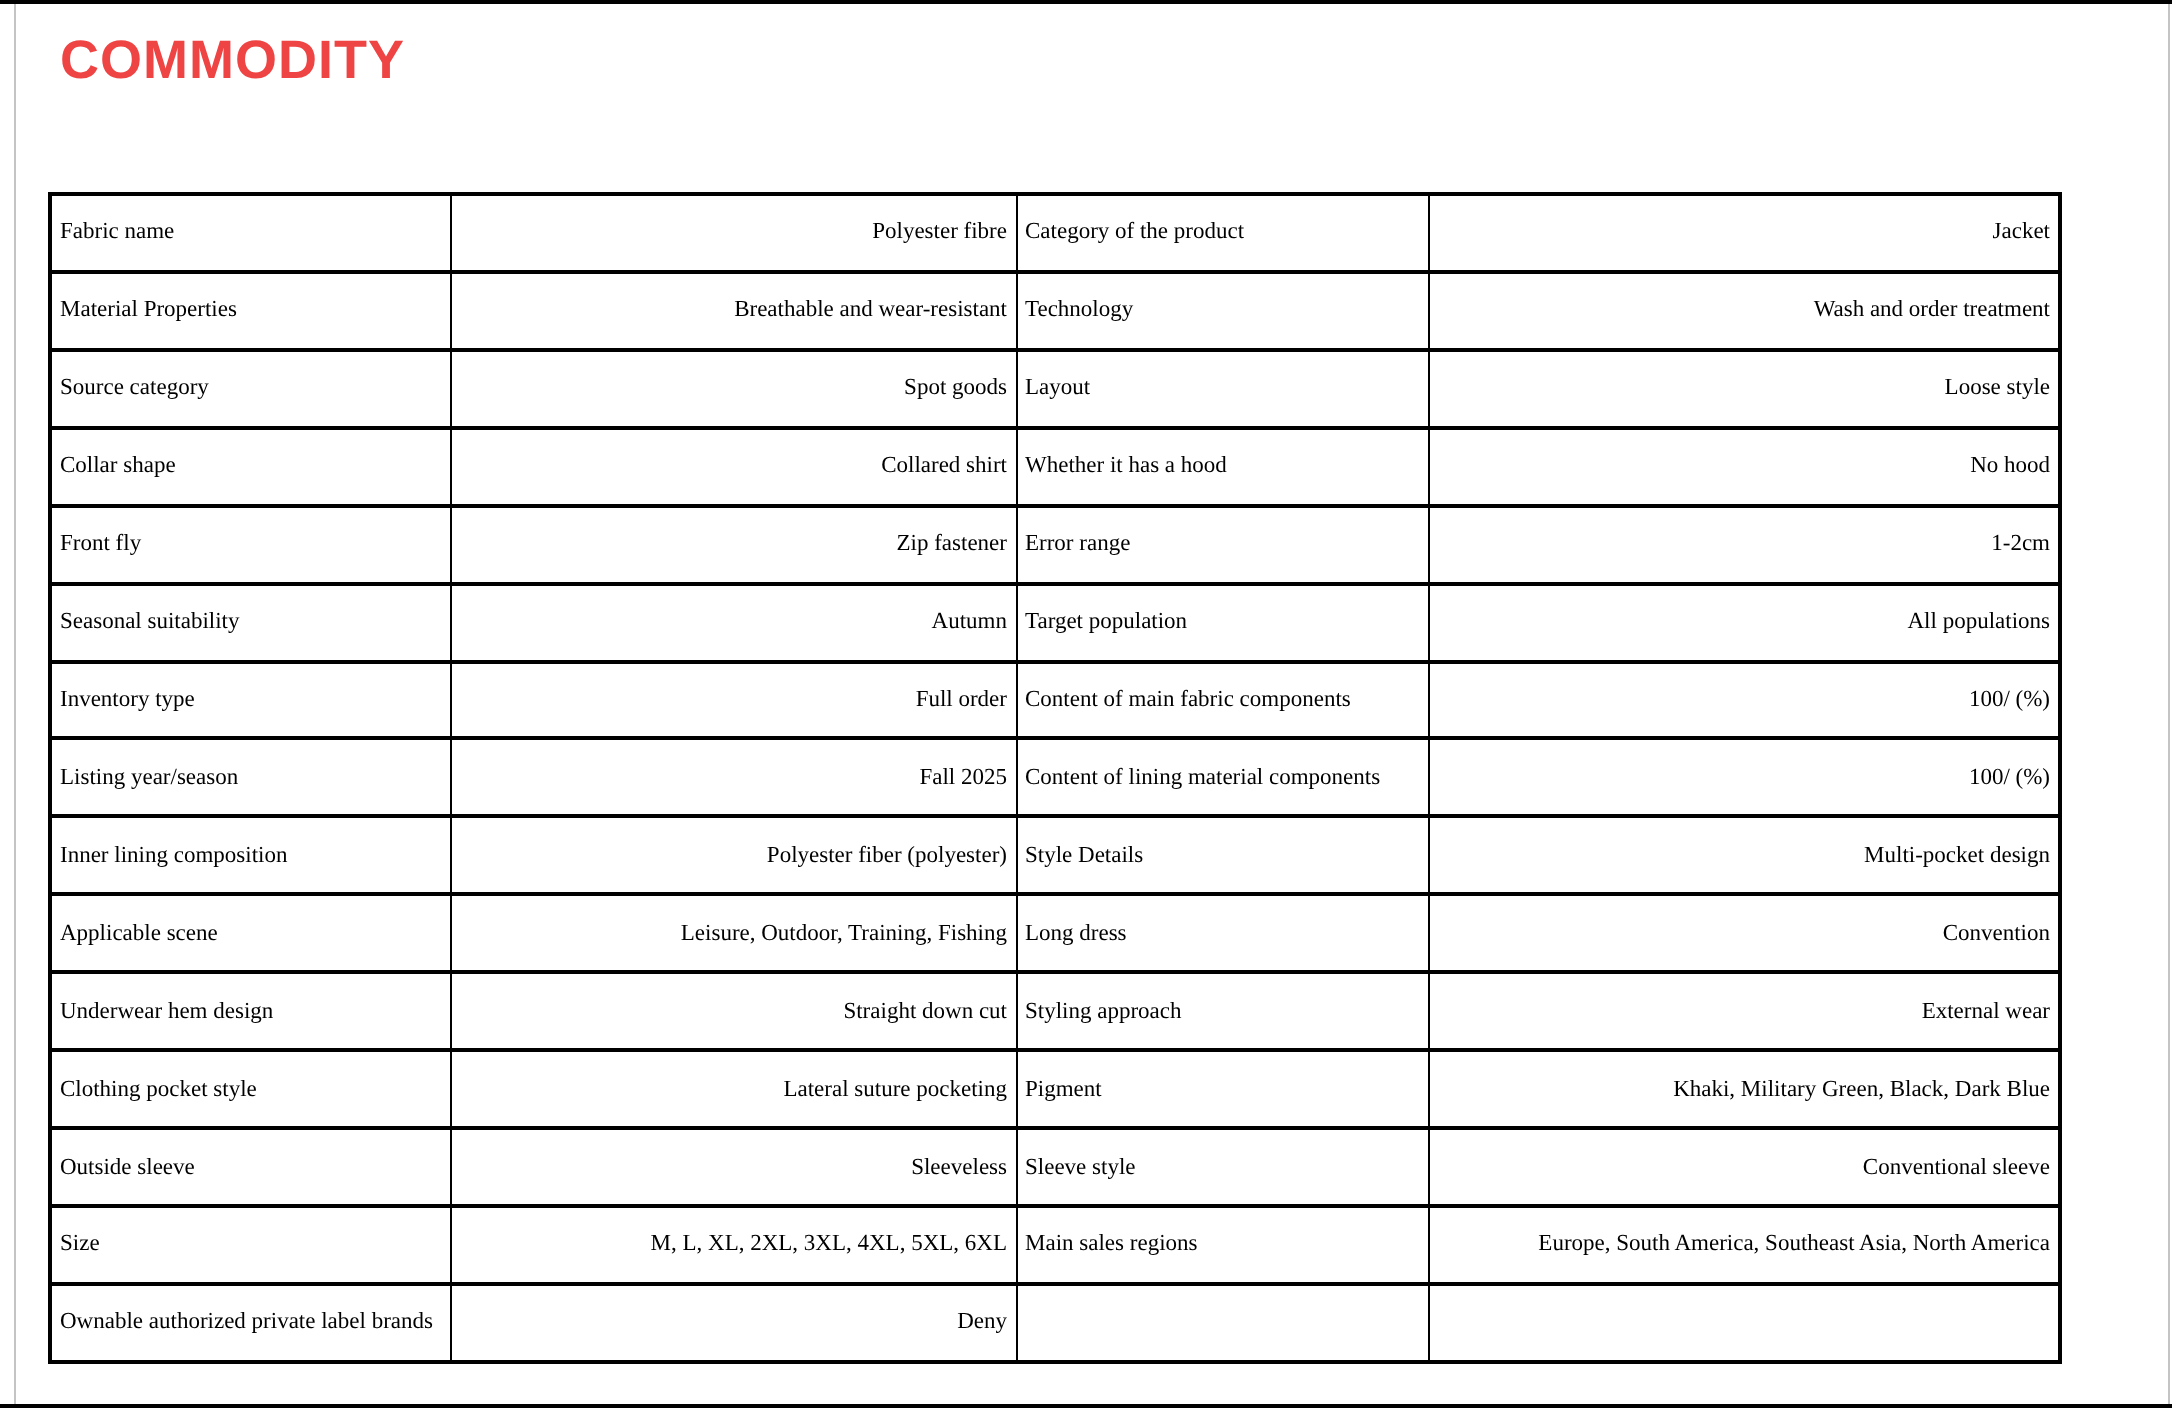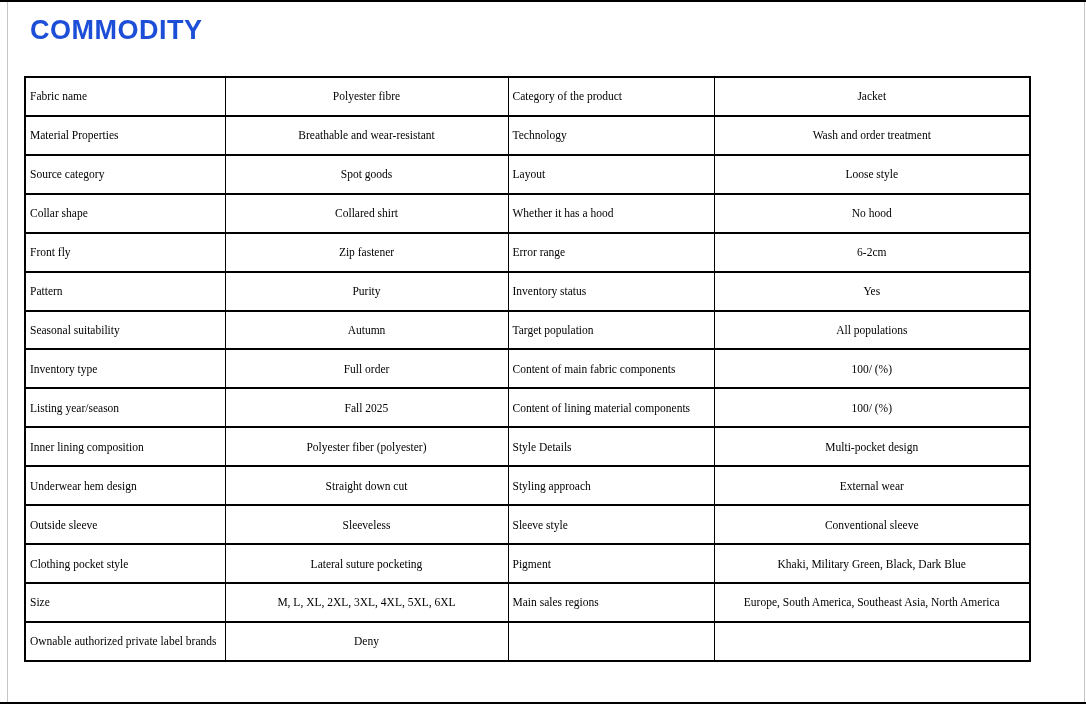--- a/index.html
+++ b/index.html
@@ -27,44 +27,44 @@
     position:absolute;top:2px;bottom:2px;width:1px;background:var(--edge);
   }
   .edge-left{left:7px;}
   .edge-right{right:1px;}
   .page-title{
     position:absolute;left:30px;top:16px;
     font-family:"Liberation Sans", sans-serif;
     font-weight:bold;
     font-size:27px;
     line-height:1.08;
-    color:#1d4ed8;
+    color:#ef4444;
     letter-spacing:0.5px;
   }
   table.props{
-    position:absolute;left:24px;top:76px;
+    position:absolute;left:24px;top:96px;
     width:1005px;height:586px;
     border-collapse:collapse;
     table-layout:fixed;
   }
   table.props td{
     border-top:2px solid var(--border);
     border-bottom:2px solid var(--border);
     border-left:1px solid var(--border);
     border-right:1px solid var(--border);
     font-size:11.5px;
     color:var(--ink);
     padding:2px 4px;
     overflow:hidden;
     white-space:nowrap;
   }
   table.props td:first-child{border-left:2px solid var(--border);}
   table.props td:last-child{border-right:2px solid var(--border);font-family:Liberation Serif, serif;}
   td.lbl{text-align:left;padding-left:5px;}
-  td.val{text-align:center;}
+  td.val{text-align:right;}
   .muted{color:var(--muted);}
   col.c1{width:200px;}
   col.c2{width:283px;}
   col.c3{width:206px;}
   col.c4{width:316px;}
 </style>
 </head>
 <body>
 
 <div class="edge-top"></div>
@@ -105,27 +105,21 @@
     <tr>
       <td class="lbl">Collar shape</td>
       <td class="val">Collared shirt</td>
       <td class="lbl">Whether it has a hood</td>
       <td class="val muted">No hood</td>
     </tr>
     <tr>
       <td class="lbl muted">Front fly</td>
       <td class="val">Zip fastener</td>
       <td class="lbl">Error range</td>
-      <td class="val">6-2cm</td>
-    </tr>
-    <tr>
-      <td class="lbl">Pattern</td>
-      <td class="val">Purity</td>
-      <td class="lbl">Inventory status</td>
-      <td class="val">Yes</td>
+      <td class="val">1-2cm</td>
     </tr>
     <tr>
       <td class="lbl">Seasonal suitability</td>
       <td class="val muted">Autumn</td>
       <td class="lbl">Target population</td>
       <td class="val">All populations</td>
     </tr>
     <tr>
       <td class="lbl">Inventory type</td>
       <td class="val">Full order</td>
@@ -138,36 +132,42 @@
       <td class="lbl">Content of lining material components</td>
       <td class="val">100/ (%)</td>
     </tr>
     <tr>
       <td class="lbl">Inner lining composition</td>
       <td class="val">Polyester fiber (polyester)</td>
       <td class="lbl">Style Details</td>
       <td class="val">Multi-pocket design</td>
     </tr>
     <tr>
+      <td class="lbl">Applicable scene</td>
+      <td class="val">Leisure, Outdoor, Training, Fishing</td>
+      <td class="lbl">Long dress</td>
+      <td class="val">Convention</td>
+    </tr>
+    <tr>
       <td class="lbl">Underwear hem design</td>
       <td class="val muted">Straight down cut</td>
       <td class="lbl">Styling approach</td>
       <td class="val">External wear</td>
     </tr>
     <tr>
+      <td class="lbl">Clothing pocket style</td>
+      <td class="val muted">Lateral suture pocketing</td>
+      <td class="lbl">Pigment</td>
+      <td class="val">Khaki, Military Green, Black, Dark Blue</td>
+    </tr>
+    <tr>
       <td class="lbl">Outside sleeve</td>
       <td class="val">Sleeveless</td>
       <td class="lbl">Sleeve style</td>
       <td class="val">Conventional sleeve</td>
-    </tr>
-    <tr>
-      <td class="lbl">Clothing pocket style</td>
-      <td class="val muted">Lateral suture pocketing</td>
-      <td class="lbl">Pigment</td>
-      <td class="val">Khaki, Military Green, Black, Dark Blue</td>
     </tr>
     <tr>
       <td class="lbl">Size</td>
       <td class="val">M, L, XL, 2XL, 3XL, 4XL, 5XL, 6XL</td>
       <td class="lbl">Main sales regions</td>
       <td class="val">Europe, South America, Southeast Asia, North America</td>
     </tr>
     <tr>
       <td class="lbl">Ownable authorized private label brands</td>
       <td class="val">Deny</td>

